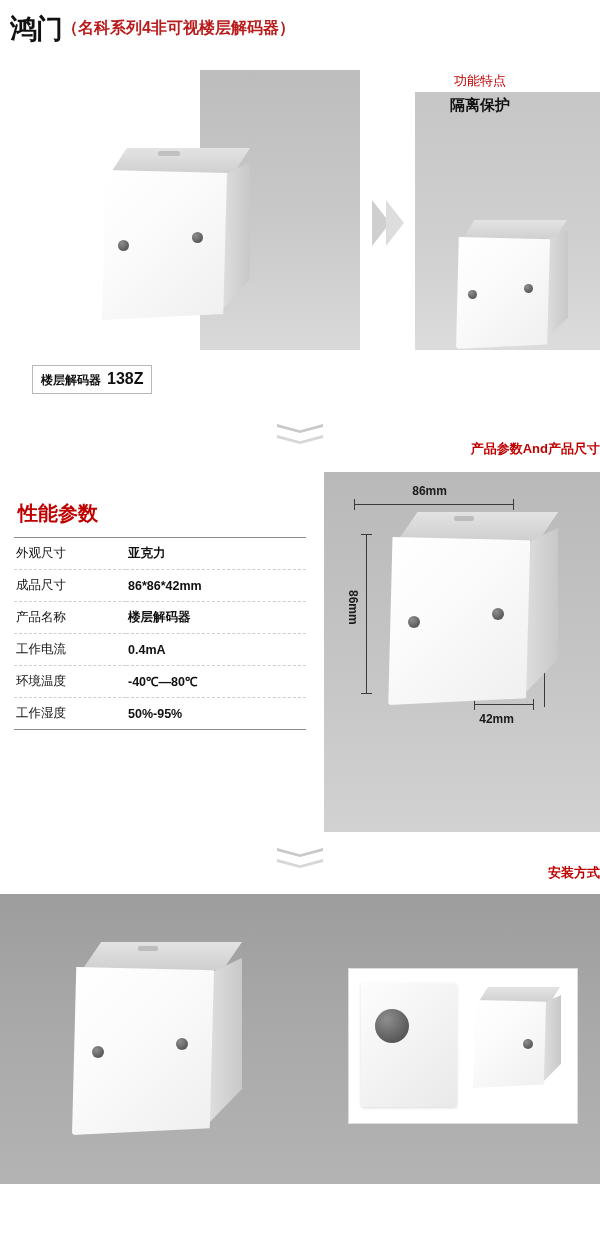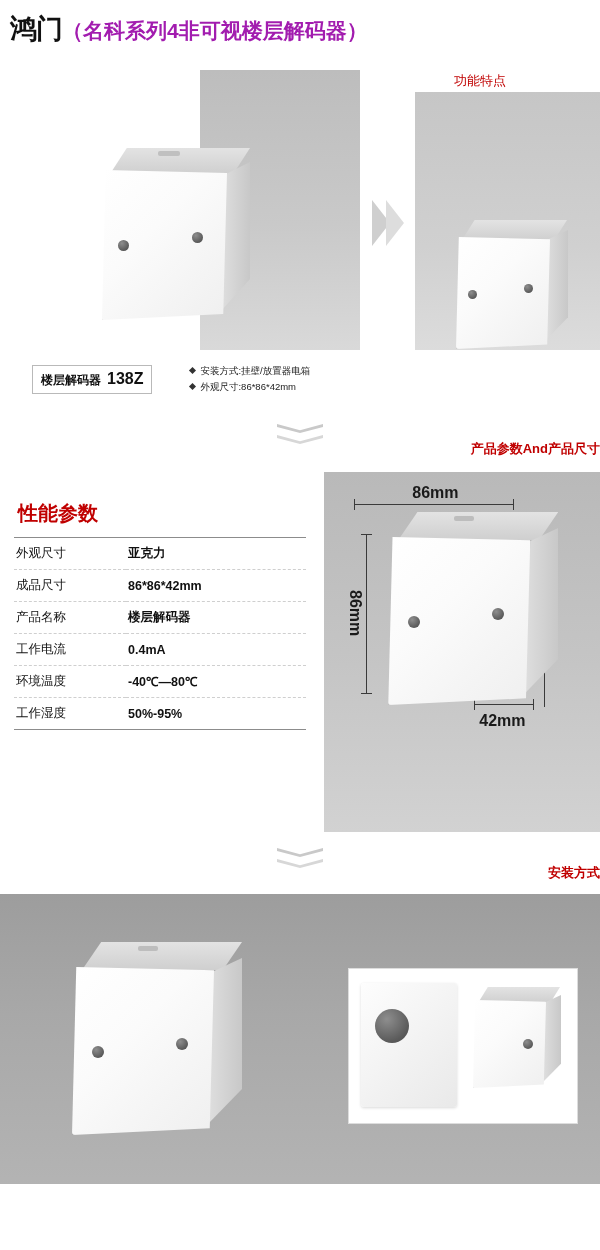--- a/index.html
+++ b/index.html
@@ -21,23 +21,23 @@
   }
   .brand {
     font-size: 27px;
     font-weight: bold;
     color: #111;
     letter-spacing: -1px;
     line-height: 1;
     padding-top: 2px;
   }
   .title-wrap {
-    font-size: 21px;
-    font-weight: bold;
-    color: #a21caf;
+    font-size: 16px;
+    font-weight: bold;
+    color: #b91c1c;
     line-height: 1.1;
     padding-top: 5px;
   }
 
   
   .hero {
     position: relative;
     height: 280px;
     display: flex;
   }
@@ -218,21 +218,21 @@
   table.spec-table td.k { width: 112px; }
   table.spec-table td.v { font-weight: bold; }
 
   .params-right {
     width: 282px;
     position: relative;
     background: linear-gradient(180deg,#b9b9b9 0%, #c4c4c4 50%, #d2d2d2 100%);
   }
   .dim-label {
     position: absolute;
-    font-size: 16px;
+    font-size: 12px;
     color: #1a1a1a;
     font-weight: bold;
   }
   .dim-line { position: absolute; background: #3a3a3a; }
   .vert-text {
     writing-mode: vertical-rl;
     text-orientation: mixed;
   }
 
   
@@ -276,40 +276,37 @@
       <div style="position:absolute;left:66px;top:3px;width:22px;height:5px;background:#c0c0c0;border-radius:2px;"></div>
     </div>
   </div>
 
   <div class="hero-arrow"></div>
   <div class="hero-arrow2"></div>
 
   <div class="hero-right">
     <div class="hero-right-grey"></div>
     <div class="feature-title">功能特点</div>
+    <div class="feature-sub">隔离保护</div>
 
     <div class="device" style="left:88px; top:150px; width:130px; height:130px;">
       <div class="dev-top" style="left:14px; top:0; width:105px; height:20px; clip-path: polygon(12% 0, 100% 0, 88% 100%, 0 100%);"></div>
       <div class="dev-side" style="left:96px; top:10px; width:24px; height:112px; clip-path: polygon(100% 0, 100% 78%, 0 100%, 0 10%);"></div>
       <div class="dev-face" style="left:8px; top:17px; width:94px; height:112px; clip-path: polygon(3% 0, 100% 2%, 97% 96%, 0 100%);"></div>
       <div class="hole" style="left:20px; top:70px; width:9px; height:9px;"></div>
       <div class="hole" style="left:76px; top:64px; width:9px; height:9px;"></div>
     </div>
   </div>
 </div>
 
 <div class="spec-strip">
   <div class="model-box">
     <span class="model-label">楼层解码器</span>
     <span class="model-value">138Z</span>
   </div>
-  <ul class="spec-list">
-    <li><span class="diamond"></span><span>安装方式:挂壁/放置器电箱</span></li>
-    <li><span class="diamond"></span><span>外观尺寸:86*86*42mm</span></li>
-  </ul>
 </div>
 
 <div class="chev-wrap">
   <div class="chev">
       <i></i>
       <i></i>
     </div>
   <div class="divider-caption">产品参数And产品尺寸</div>
 </div>
 

